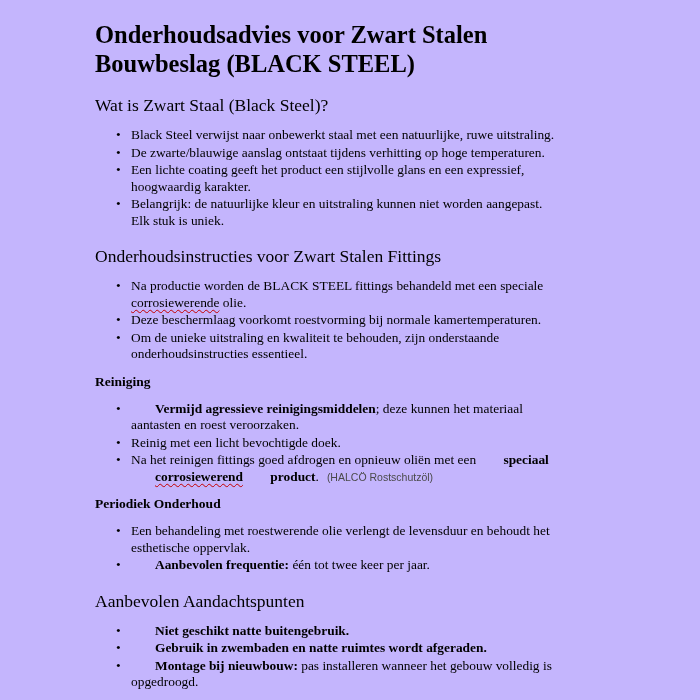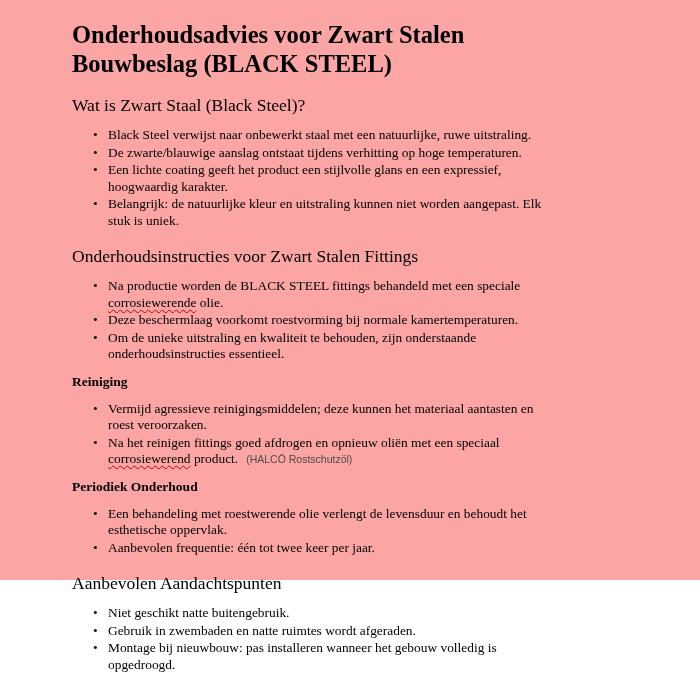--- a/index.html
+++ b/index.html
@@ -3,25 +3,25 @@
 <meta charset="utf-8">
 <style>
   html, body { margin: 0; padding: 0; }
   body {
     width: 700px; height: 700px;
     background: #ffffff;
     overflow: hidden;
   }
   .page {
     box-sizing: border-box;
-    width: 700px; height: 580px;
-    padding: 10px 138px 0 72px;
+    width: 700px; height: 700px;
+    padding: 10px 138px 0 95px;
     font-family: "Liberation Serif", serif;
     color: #000000;
-    background: #fca5a5;
+    background: #c4b5fd;
   }
   h1.doc-title {
     font-size: 24.5px;
     line-height: 29px;
     margin: 10px 0 0;
     font-weight: bold;
   }
   h2.sec {
     font-size: 17.5px;
     line-height: 22px;
@@ -45,21 +45,21 @@
     position: relative;
     padding-left: 36px;
     margin-bottom: 1px;
   }
   ul.blist li::before {
     content: "\2022";
     position: absolute;
     left: 21px;
     top: 0;
   }
-  .b { font-weight: normal; }
+  .b { font-weight: bold; margin-left: 24px; }
   .sq {
     text-decoration: underline;
     text-decoration-style: wavy;
     text-decoration-color: #c40000;
     text-decoration-thickness: 1px;
     text-underline-offset: 2px;
   }
   .note {
     font-family: "Liberation Sans", sans-serif;
     font-size: 10.5px;
@@ -86,20 +86,21 @@
   <h2 class="sec">Onderhoudsinstructies voor Zwart Stalen Fittings</h2>
   <ul class="blist">
     <li><span>Na productie worden de BLACK STEEL fittings behandeld met een speciale </span><span class="sq">corrosiewerende</span><span> olie.</span></li>
     <li><span>Deze beschermlaag voorkomt roestvorming bij normale kamertemperaturen.</span></li>
     <li><span>Om de unieke uitstraling en kwaliteit te behouden, zijn onderstaande onderhoudsinstructies essentieel.</span></li>
   </ul>
 
   <h3 class="sub">Reiniging</h3>
   <ul class="blist">
     <li><span class="b">Vermijd agressieve reinigingsmiddelen</span><span>; deze kunnen het materiaal aantasten en roest veroorzaken.</span></li>
+    <li><span>Reinig met een licht bevochtigde doek.</span></li>
     <li><span>Na het reinigen fittings goed afdrogen en opnieuw oliën met een </span><span class="b">speciaal </span><span class="b sq">corrosiewerend</span><span class="b"> product</span><span>.</span><span class="note">(HALCÖ Rostschutzöl)</span></li>
   </ul>
 
   <h3 class="sub">Periodiek Onderhoud</h3>
   <ul class="blist">
     <li><span>Een behandeling met roestwerende olie verlengt de levensduur en behoudt het esthetische oppervlak.</span></li>
     <li><span class="b">Aanbevolen frequentie:</span><span> één tot twee keer per jaar.</span></li>
   </ul>
 
   <h2 class="sec">Aanbevolen Aandachtspunten</h2>

